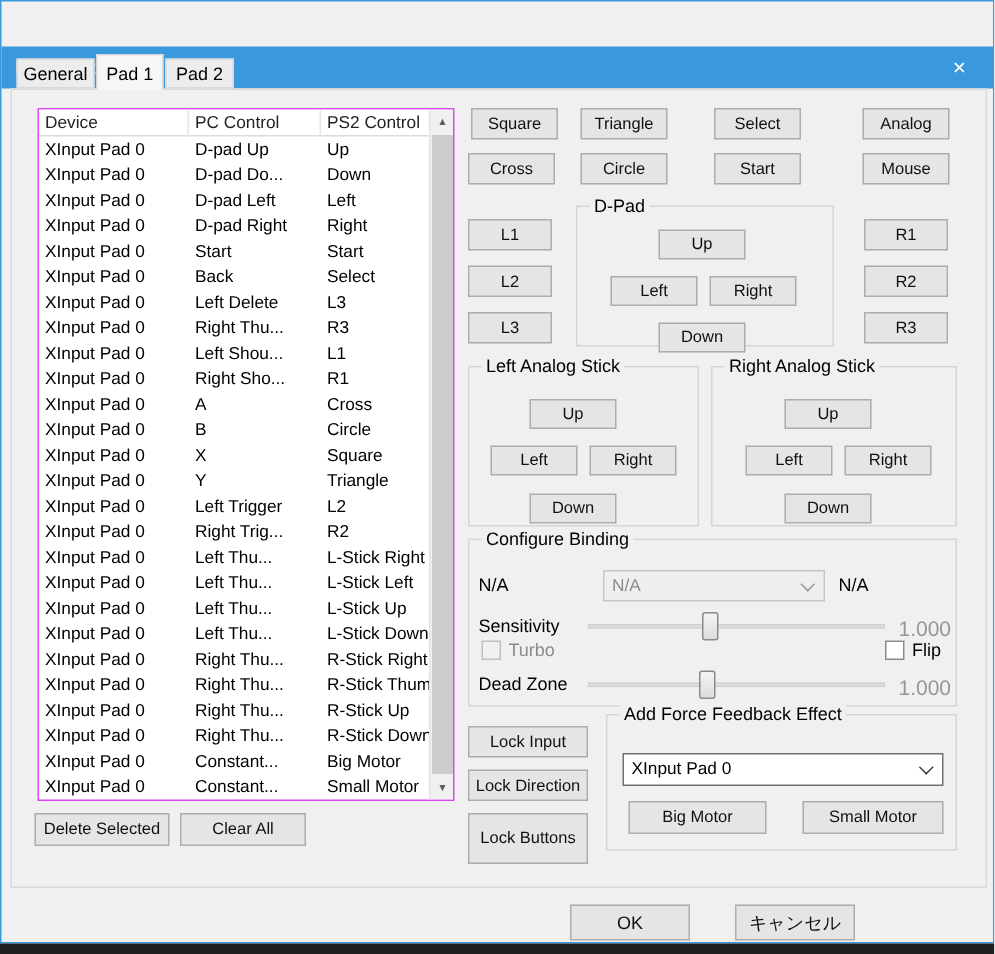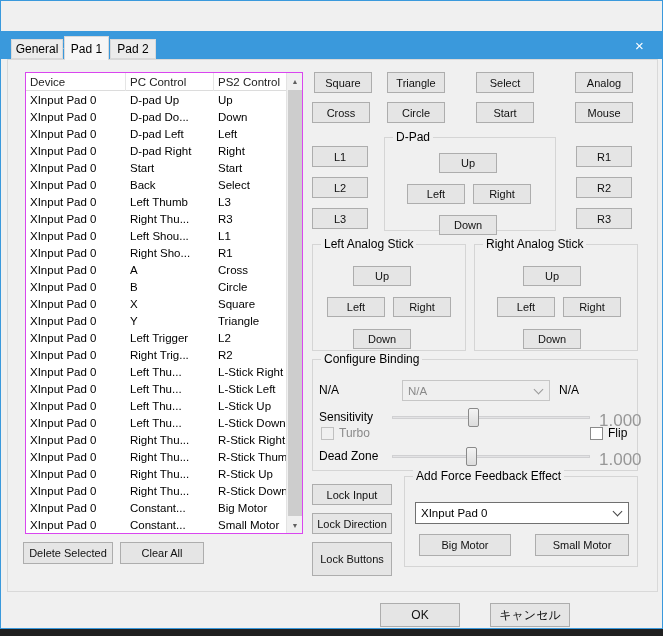--- a/index.html
+++ b/index.html
@@ -57,21 +57,21 @@
 
   
   .checkrow { position:absolute; display:flex; align-items:center; gap:5px; cursor:pointer; }
   .checkbox { width:13px; height:13px; background:#ffffff; border:1px solid #8a8a8a; }
   .checkrow.disabled { cursor:default; }
   .checkrow.disabled .checkbox { background:#f0f0f0; border-color:#c0c0c0; }
   .checkrow.disabled .cklabel { color:#8a8a8a; }
   .cklabel { font-size:12px; }
 
   .lbl { position:absolute; font-size:12px; white-space:nowrap; }
-  .val { position:absolute; font-size:17px; color:#979797; white-space:nowrap; }
+  .val { position:absolute; font-size:14px; color:#979797; white-space:nowrap; }
 
   .taskbar-strip { position:absolute; left:0; top:629px; width:663px; height:7px; background:#202020; }
 </style>
 </head>
 <body>
 
 <div id="screen">
   <div id="dialog" style="border-color: rgb(58, 153, 220);">
 
     <div class="titlebar" style="background: rgb(58, 153, 220); margin-top: 30px;">
@@ -124,21 +124,21 @@
             <span class="lv-cell w1">Start</span>
             <span class="lv-cell w2">Start</span>
           </div>
           <div class="lv-row">
             <span class="lv-cell w0">XInput Pad 0</span>
             <span class="lv-cell w1">Back</span>
             <span class="lv-cell w2">Select</span>
           </div>
           <div class="lv-row">
             <span class="lv-cell w0">XInput Pad 0</span>
-            <span class="lv-cell w1">Left Thumb</span>
+            <span class="lv-cell w1">Left Delete</span>
             <span class="lv-cell w2">L3</span>
           </div>
           <div class="lv-row">
             <span class="lv-cell w0">XInput Pad 0</span>
             <span class="lv-cell w1">Right Thu...</span>
             <span class="lv-cell w2">R3</span>
           </div>
           <div class="lv-row">
             <span class="lv-cell w0">XInput Pad 0</span>
             <span class="lv-cell w1">Left Shou...</span>

